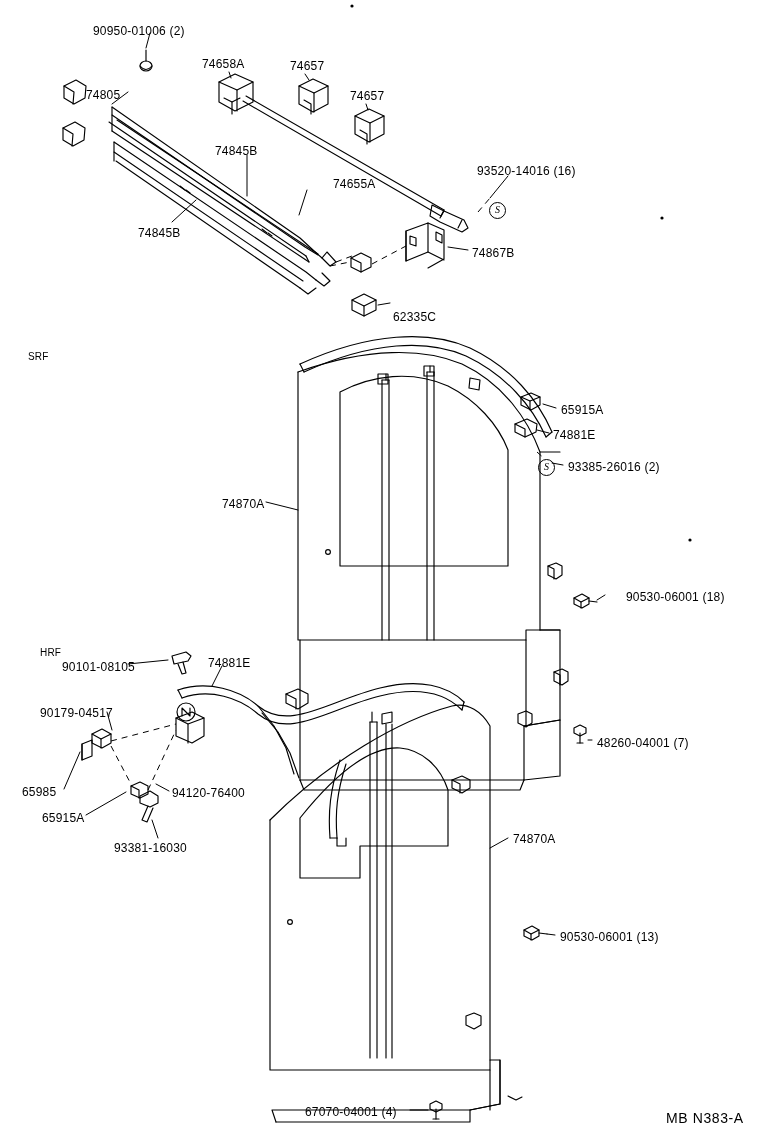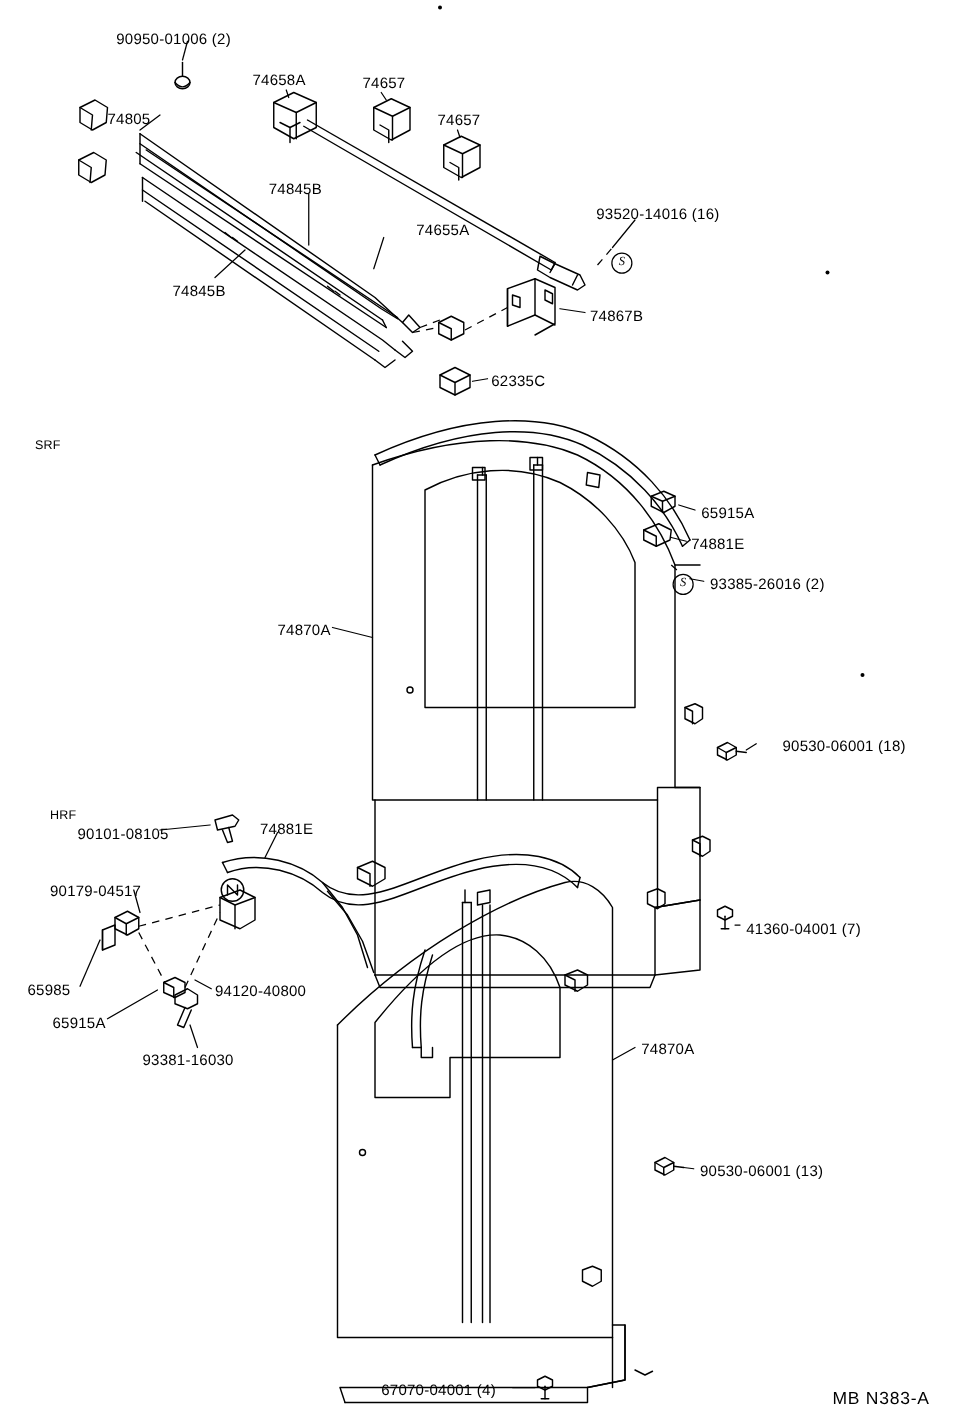--- a/index.html
+++ b/index.html
@@ -313,34 +313,34 @@
   <div class="lbl code" style="left:93px; top:25px;">90950-01006 (2)</div>
   <div class="lbl code" style="left:86px; top:89px;text-align:right;">74805</div>
   <div class="lbl code" style="left:202px; top:58px;">74658A</div>
   <div class="lbl code" style="left:290px; top:60px;">74657</div>
   <div class="lbl code" style="left:350px; top:90px;">74657</div>
   <div class="lbl code" style="left:215px; top:145px;">74845B</div>
   <div class="lbl code" style="left:301px; top:178px;margin-left:32px;">74655A</div>
   <div class="lbl code" style="left:464px; top:165px;margin-left:13px;">93520-14016 (16)</div>
   <div class="lbl code" style="left:138px; top:227px;">74845B</div>
   <div class="lbl code" style="left:472px; top:247px;">74867B</div>
-  <div class="lbl code" style="left:393px; top:299px;">62335C</div>
+  <div class="lbl code" style="left:393px; top:311px;">62335C</div>
   <div class="lbl code" style="left:561px; top:404px;">65915A</div>
   <div class="lbl code" style="left:553px; top:429px;">74881E</div>
   <div class="lbl code" style="left:568px; top:461px;">93385-26016 (2)</div>
   <div class="lbl code" style="left:222px; top:498px;">74870A</div>
   <div class="lbl code" style="left:610px; top:591px;margin-left:16px;">90530-06001 (18)</div>
   <div class="lbl code" style="left:62px; top:661px;">90101-08105</div>
   <div class="lbl code" style="left:208px; top:657px;">74881E</div>
   <div class="lbl code" style="left:40px; top:707px;">90179-04517</div>
   <div class="lbl code" style="left:22px; top:786px;">65985</div>
-  <div class="lbl code" style="left:172px; top:787px;">94120-40800</div>
+  <div class="lbl code" style="left:172px; top:787px;">94120-76400</div>
   <div class="lbl code" style="left:42px; top:812px;">65915A</div>
   <div class="lbl code" style="left:114px; top:842px;">93381-16030</div>
-  <div class="lbl code" style="left:597px; top:737px;">41360-04001 (7)</div>
+  <div class="lbl code" style="left:597px; top:737px;">48260-04001 (7)</div>
   <div class="lbl code" style="left:513px; top:833px;">74870A</div>
   <div class="lbl code" style="left:560px; top:931px;">90530-06001 (13)</div>
   <div class="lbl code" style="left:305px; top:1106px;">67070-04001 (4)</div>
 
   <div class="circ" style="left:489px; top:202px;">S</div>
   <div class="circ" style="left:538px; top:459px;">S</div>
 
   <div class="diagcode" style="left:666px; top:1110px;">MB N383-A</div>
 </div>
 

